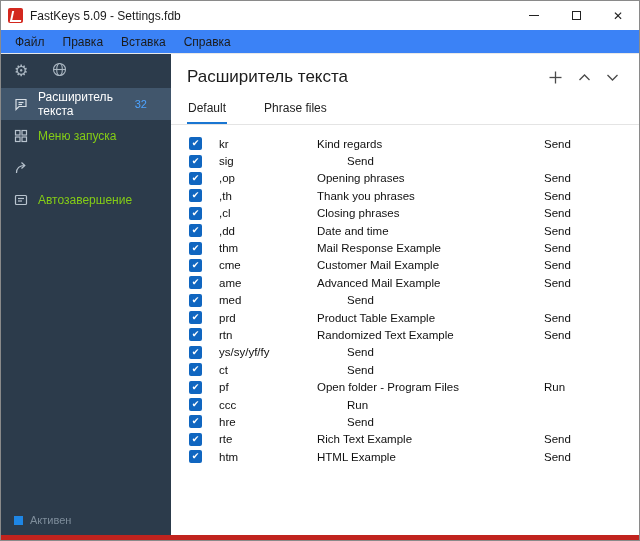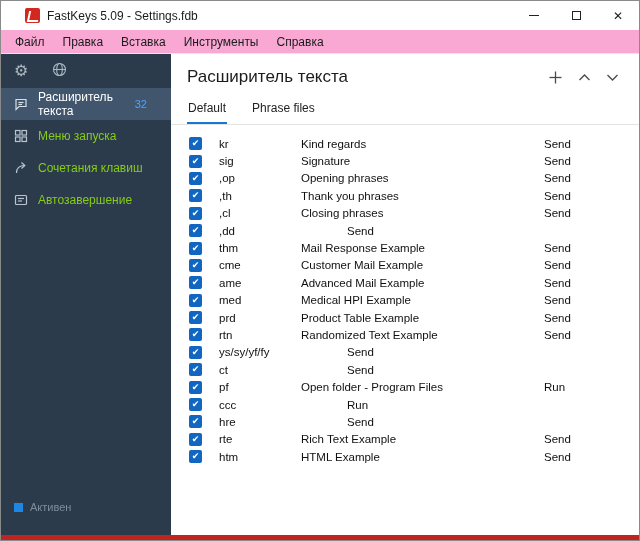--- a/index.html
+++ b/index.html
@@ -1,62 +1,62 @@
 <!DOCTYPE html>
 <html><head>
 <meta charset="utf-8">
 <style>
   html,body{margin:0;padding:0;background:#f0f0f0;}
   body{width:640px;height:541px;font-family:"Liberation Sans",sans-serif;-webkit-font-smoothing:antialiased;}
   .window{width:640px;height:541px;box-sizing:border-box;background:#fff;border:1px solid #8a8a8a;display:flex;flex-direction:column;overflow:hidden;}
 
   
-  .titlebar{height:29px;flex:0 0 29px;display:flex;align-items:center;padding-left:24px;background:#fff;text-align:right;}
+  .titlebar{height:29px;flex:0 0 29px;display:flex;align-items:center;padding-left:7px;background:#fff;text-align:right;}
   .appicon{width:15px;height:15px;background:#d3281e;border-radius:2px;margin-right:7px;position:relative;flex:0 0 15px;}
   .appicon::after{content:"";position:absolute;left:3px;top:3px;width:9px;height:9px;border-left:2px solid #fff;border-bottom:2px solid #fff;transform:skewX(-12deg);}
   .wtitle{font-size:12px;color:#1b1b1b;}
   .wcontrols{margin-left:auto;display:flex;height:100%;}
   .wbtn{width:42px;height:100%;display:flex;align-items:center;justify-content:center;color:#222;font-size:12px;cursor:default;}
   .min-glyph{display:block;width:10px;height:1px;background:#222;}
   .max-glyph{display:block;width:9px;height:9px;border:1px solid #222;box-sizing:border-box;}
 
   
-  .menubar{height:23px;flex:0 0 23px;display:flex;align-items:center;padding-left:5px;background:#f9a8d4;border-bottom:1px solid #e8e8e8;}
+  .menubar{height:23px;flex:0 0 23px;display:flex;align-items:center;padding-left:5px;background:#3b82f6;border-bottom:1px solid #e8e8e8;}
   .menu-item{font-size:12px;color:#1b1b1b;padding:3px 9px;}
 
   
   .bodyrow{flex:1 1 auto;display:flex;min-height:0;}
 
   
   .sidebar{width:170px;flex:0 0 170px;background:#2c3b4b;display:flex;flex-direction:column;color:#c3cdd6;}
   .side-icons{height:34px;display:flex;align-items:center;padding-left:13px;gap:24px;}
   .tool-ic{color:#aab6c1;font-size:16px;line-height:16px;}
   .side-item{height:32px;display:flex;align-items:center;padding-left:13px;gap:10px;font-size:12px;color:#84cc16;}
   .side-item.active{background:#41566c;color:#ffffff;}
   .side-item svg{flex:0 0 14px;}
   .badge{margin-left:auto;margin-right:24px;font-size:11px;color:#4da3ff;}
-  .side-status{margin-top:auto;display:flex;align-items:center;gap:7px;padding:10px 13px 22px;font-size:11px;color:#7e8d9b;}
+  .side-status{margin-top:auto;display:flex;align-items:center;gap:7px;padding:10px 13px 9px;font-size:11px;color:#7e8d9b;}
   .dot{width:9px;height:9px;background:#1e86e5;flex:0 0 9px;}
 
   
   .main{flex:1 1 auto;display:flex;flex-direction:column;background:#fff;min-width:0;}
   .main-header{display:flex;align-items:center;padding:13px 20px 4px 16px;}
   .main-title{font-size:17px;color:#1c1c1c;}
   .hicons{margin-left:auto;display:flex;align-items:center;gap:15px;}
   .hicons svg{display:block;}
-  .tabs{display:flex;gap:24px;padding:6px 16px 0;border-bottom:1px solid #e4e4e4;}
+  .tabs{display:flex;gap:36px;padding:6px 16px 0;border-bottom:1px solid #e4e4e4;}
   .tab{font-size:12px;color:#222;padding:4px 1px 7px;border-bottom:2px solid transparent;}
   .tab.active{border-bottom-color:#1976d2;}
 
   
   .table{padding:10px 0 0 18px;overflow:hidden;}
   .prow{display:flex;align-items:center;height:17.4px;font-size:11.5px;color:#101010;}
   .cb{width:13px;height:13px;flex:0 0 13px;background:#1066c0;border-radius:2px;color:#fff;font-size:9px;line-height:13px;text-align:center;margin-right:17px;}
   .sc{width:82px;flex:0 0 82px;white-space:nowrap;overflow:hidden;}
-  .de{flex:1 1 auto;white-space:nowrap;overflow:hidden;}
+  .de{flex:1 1 auto;white-space:nowrap;overflow:hidden;margin-left:16px;}
   .ac{width:95px;flex:0 0 95px;white-space:nowrap;margin-left:46px;}
 
   .redstrip{height:5px;flex:0 0 5px;background:#c1231e;}
 </style>
 </head>
 <body>
 
 <div class="window">
 
   <div class="titlebar">
@@ -70,21 +70,20 @@
           <span class="max-glyph"></span>
         </span>
       <span class="wbtn">✕</span>
     </div>
   </div>
 
   <div class="menubar">
     <span class="menu-item">Файл</span>
     <span class="menu-item">Правка</span>
     <span class="menu-item">Вставка</span>
-    <span class="menu-item">Инструменты</span>
     <span class="menu-item">Справка</span>
   </div>
 
   <div class="bodyrow">
 
     <div class="sidebar">
       <div class="side-icons">
         <span class="tool-ic">⚙</span>
         <span class="tool-ic">
           <svg width="15" height="15" viewBox="0 0 15 15" fill="none" stroke="#aab6c1" stroke-width="1.1">
@@ -113,21 +112,20 @@
             <rect x="8" y="8" width="4.5" height="4.5"></rect>
         </svg>
         <span>Меню запуска</span>
       </div>
 
       <div class="side-item">
         <svg width="14" height="14" viewBox="0 0 14 14" fill="none" stroke="#b9c4cf" stroke-width="1.2">
           <path d="M2.5 12 C2.5 7 5.5 4.5 10.5 4.5"></path>
             <path d="M7.5 1.5 L10.8 4.5 L7.5 7.5"></path>
         </svg>
-        <span>Сочетания клавиш</span>
       </div>
 
       <div class="side-item">
         <svg width="14" height="14" viewBox="0 0 14 14" fill="none" stroke="#b9c4cf" stroke-width="1.2">
           <rect x="1.5" y="2.5" width="11" height="9" rx="1"></rect>
             <line x1="4" y1="5.5" x2="10" y2="5.5"></line>
             <line x1="4" y1="8" x2="8" y2="8"></line>
         </svg>
         <span>Автозавершение</span>
       </div>
@@ -170,21 +168,20 @@
       <div class="table" id="phrase-list">
           <div class="prow">
             <span class="cb">✔</span>
             <span class="sc">kr</span>
             <span class="de">Kind regards</span>
             <span class="ac">Send</span>
           </div>
           <div class="prow">
             <span class="cb">✔</span>
             <span class="sc">sig</span>
-            <span class="de">Signature</span>
             <span class="ac">Send</span>
           </div>
           <div class="prow">
             <span class="cb">✔</span>
             <span class="sc">,op</span>
             <span class="de">Opening phrases</span>
             <span class="ac">Send</span>
           </div>
           <div class="prow">
             <span class="cb">✔</span>
@@ -194,20 +191,21 @@
           </div>
           <div class="prow">
             <span class="cb">✔</span>
             <span class="sc">,cl</span>
             <span class="de">Closing phrases</span>
             <span class="ac">Send</span>
           </div>
           <div class="prow">
             <span class="cb">✔</span>
             <span class="sc">,dd</span>
+            <span class="de">Date and time</span>
             <span class="ac">Send</span>
           </div>
           <div class="prow">
             <span class="cb">✔</span>
             <span class="sc">thm</span>
             <span class="de">Mail Response Example</span>
             <span class="ac">Send</span>
           </div>
           <div class="prow">
             <span class="cb">✔</span>
@@ -217,21 +215,20 @@
           </div>
           <div class="prow">
             <span class="cb">✔</span>
             <span class="sc">ame</span>
             <span class="de">Advanced Mail Example</span>
             <span class="ac">Send</span>
           </div>
           <div class="prow">
             <span class="cb">✔</span>
             <span class="sc">med</span>
-            <span class="de">Medical HPI Example</span>
             <span class="ac">Send</span>
           </div>
           <div class="prow">
             <span class="cb">✔</span>
             <span class="sc">prd</span>
             <span class="de">Product Table Example</span>
             <span class="ac">Send</span>
           </div>
           <div class="prow">
             <span class="cb">✔</span>

